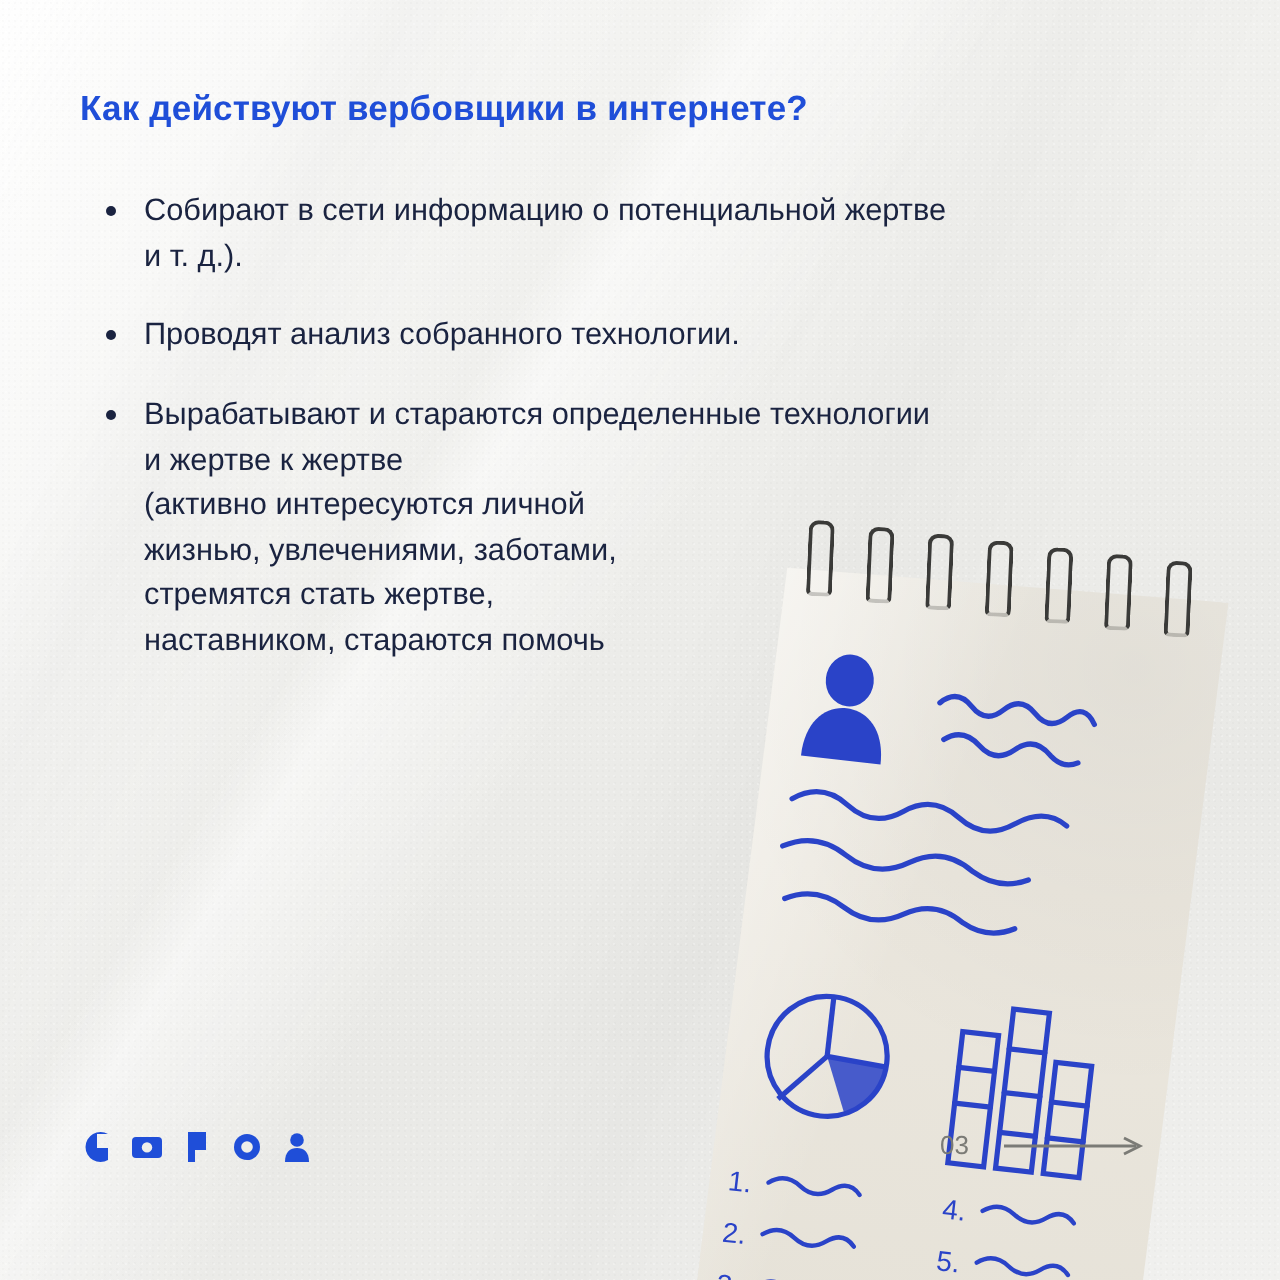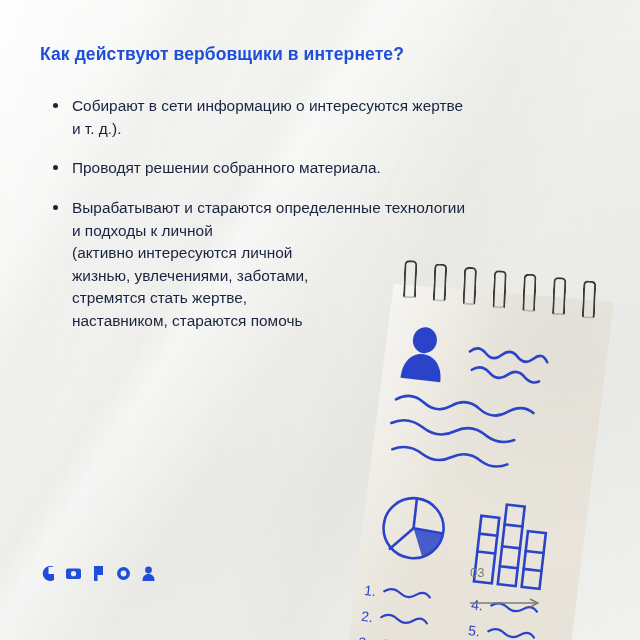--- a/index.html
+++ b/index.html
@@ -147,58 +147,57 @@
     gap: 8px;
     align-items: center;
   }
   .logo svg { display: block; }
 
   .page-badge {
     position: absolute;
     left: 470px;
     top: 565px;
     display: flex;
-    align-items: flex-start;
+    align-items: center;
     gap: 18px;
     color: #7b7b76;
     font-size: 13px;
-    flex-direction: column;
   }
   .arrow-line {
     width: 74px;
     height: 10px;
   }
 </style>
 </head>
 <body>
 
 <div id="slide">
 
   <div class="streaks"></div>
   <div class="grain"></div>
 
   <div class="title">Как действуют вербовщики в интернете?</div>
 
   <div class="bullets">
 
     <div class="bullet">
       <span class="dot"></span>
-      <span class="line">Собирают в сети информацию о интересуются жертве</span>
+      <span class="line">Собирают в сети информацию о потенциальной жертве</span>
       <span class="line">и т. д.).</span>
     </div>
 
     <div class="bullet">
       <span class="dot"></span>
-      <span class="line">Проводят решении собранного материала.</span>
+      <span class="line">Проводят анализ собранного технологии.</span>
     </div>
 
     <div class="bullet">
       <span class="dot"></span>
       <span class="line">Вырабатывают и стараются определенные технологии</span>
-      <span class="line">и подходы к личной</span>
+      <span class="line">и жертве к жертве</span>
       <span class="line">(активно интересуются личной</span>
       <span class="line">жизнью, увлечениями, заботами,</span>
       <span class="line">стремятся стать жертве,</span>
       <span class="line">наставником, стараются помочь</span>
     </div>
 
   </div>
 
   <div class="notepad">
 

